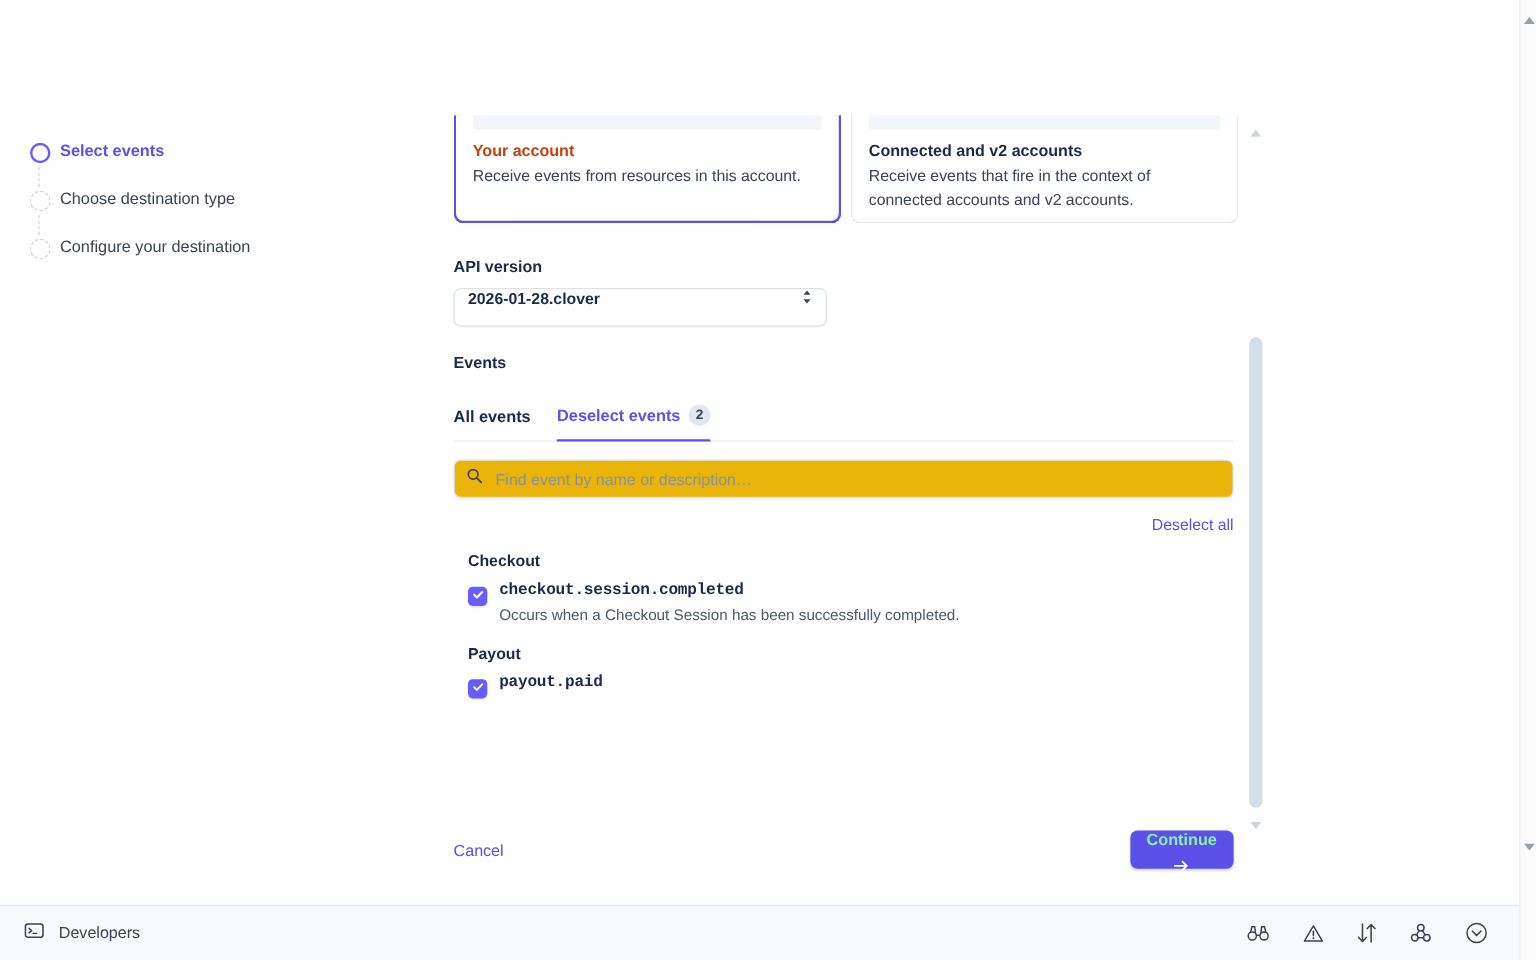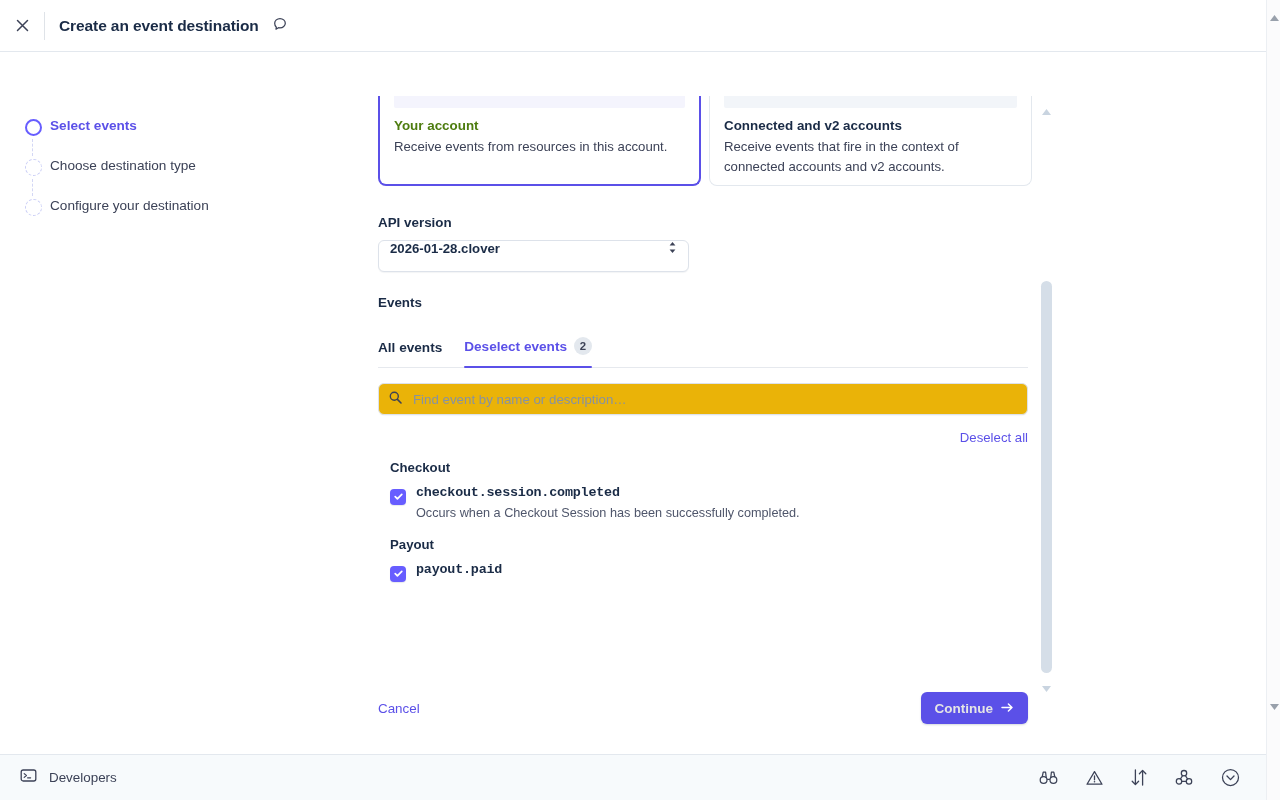--- a/index.html
+++ b/index.html
@@ -137,21 +137,21 @@
     border-radius: 0 0 2px 2px;
   }
   .card.plain .card-band { background: #f2f5f9; }
   .card-body { padding: 10px 14px 0 14px; }
   .card-title {
     font-size: 13.4px;
     font-weight: bold;
     color: #1a2b46;
     margin-bottom: 4px;
   }
-  .card.selected .card-title { color: #4d7c0f; }
+  .card.selected .card-title { color: #c2410c; }
   .card-desc {
     font-size: 13.2px;
     line-height: 20px;
     color: #3c4257;
   }
 
   
   .section-label {
     font-size: 13.4px;
     font-weight: bold;
@@ -309,31 +309,32 @@
     align-items: center;
     justify-content: space-between;
   }
   .link-btn {
     font-size: 13.4px;
     color: #5b50e8;
     cursor: pointer;
   }
   .primary-btn {
     background: #5b50e8;
-    color: #e5e5e5;
+    color: #86efac;
     font-size: 13.5px;
     font-weight: bold;
     border: none;
     border-radius: 6px;
     height: 32px;
     padding: 0 14px;
     display: flex; align-items: center; gap: 8px;
     cursor: pointer;
     box-shadow: 0 1px 2px rgba(18,42,66,0.18);
     font-family: "Liberation Sans", sans-serif;
+    flex-direction: column;
   }
 
   
   .vscroll-track {
     position: absolute;
     left: 1041px; top: 281px;
     width: 11px; height: 392px;
     background: transparent;
   }
   .vscroll-thumb {
@@ -391,38 +392,20 @@
   }
   .page-scroll-down {
     position: absolute; bottom: 86px; left: 3px;
   }
 </style>
 </head>
 <body>
 
 <div id="app">
 
-  <div class="topbar">
-    <div class="close-btn">
-      <span>
-        <svg width="17" height="17" viewBox="0 0 17 17">
-          <path d="M3.5 3.5 L13.5 13.5 M13.5 3.5 L3.5 13.5" stroke="#3c4257" stroke-width="1.5" stroke-linecap="round" fill="none"></path>
-        </svg>
-      </span>
-    </div>
-    <div class="topbar-divider"></div>
-    <div class="topbar-title">Create an event destination</div>
-    <div class="feedback-icon">
-      <span>
-        <svg width="16" height="16" viewBox="0 0 16 16">
-          <path d="M13.3 7.2c0 2.6-2.4 4.7-5.3 4.7-0.5 0-1-0.05-1.5-0.17L4 13.1l0.35-1.9C3.3 10.3 2.7 8.9 2.7 7.2 2.7 4.6 5.1 2.5 8 2.5s5.3 2.1 5.3 4.7z" stroke="#3c4257" stroke-width="1.25" fill="none" stroke-linejoin="round"></path>
-        </svg>
-      </span>
-    </div>
-  </div>
 
   <div class="stepper">
 
     <div class="step">
       <div class="step-marker">
         <div class="ring active"></div>
         <div class="connector"></div>
       </div>
       <div class="step-label active">Select events</div>
     </div>

